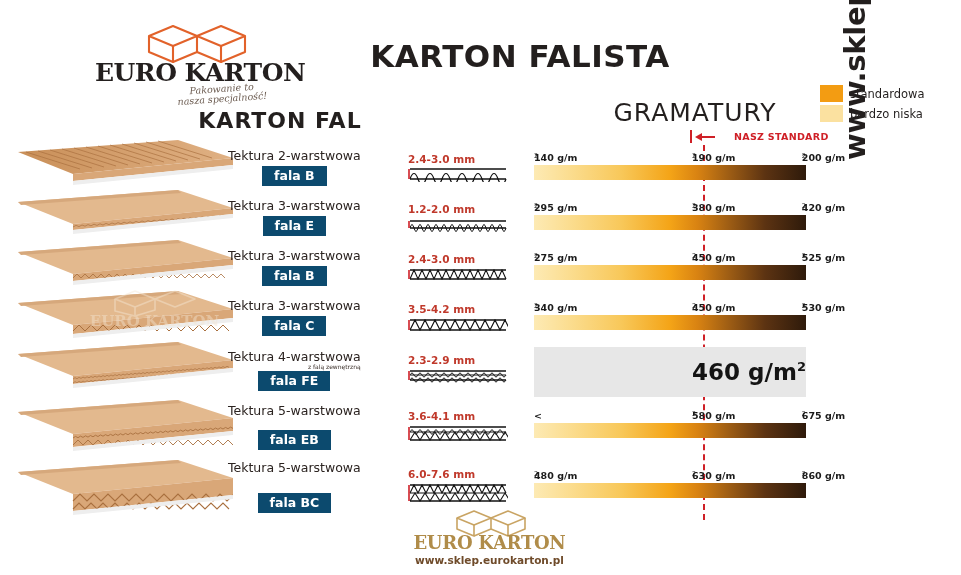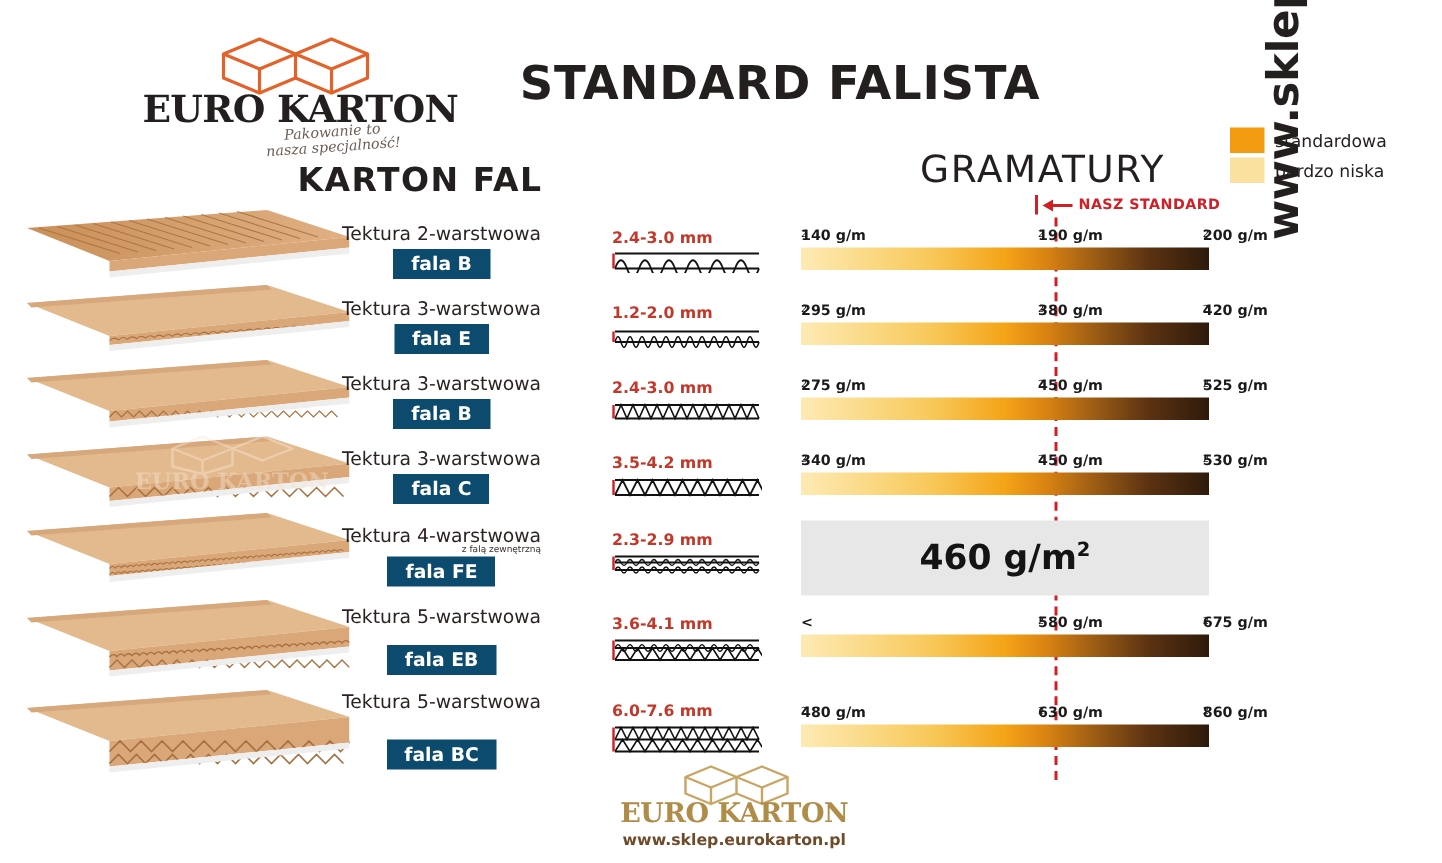--- a/index.html
+++ b/index.html
@@ -42,21 +42,21 @@
   .legend-label{font-size:11.5px;color:#231f1e;font-family:"DejaVu Sans", sans-serif;white-space:nowrap;}
   
   #standard-marker{position:absolute;left:690px;top:130px;display:flex;align-items:center;}
   #standard-marker .tick{width:2px;height:13px;background:#cf2027;}
   #standard-marker .arrow{
     width:0;height:0;border-top:4px solid transparent;border-bottom:4px solid transparent;
     border-right:7px solid #cf2027;margin-left:3px;
   }
   #standard-marker .bar{width:13px;height:2px;background:#cf2027;}
   #standard-marker .mlabel{
-    font-size:9.5px;font-weight:bold;color:#cf2027;margin-left:4px;white-space:nowrap;
+    font-size:9.5px;font-weight:bold;color:#cf2027;margin-left:19px;white-space:nowrap;
     letter-spacing:0.3px;font-family:"DejaVu Sans", sans-serif;
   }
   #standard-line{
     position:absolute;left:703px;top:145px;width:0;height:375px;
     border-left:2px dashed #cf2027;
   }
   
   .row{position:absolute;left:0;width:961px;}
   
   .board{position:absolute;left:18px;width:215px;}
@@ -92,21 +92,21 @@
   .gram-labels span sup{font-size:6.5px;font-weight:normal;}
   .g-left{left:0;}
   .g-mid{left:158px;}
   .g-right{right:0;}
   .gram-bar{
     height:15px;width:272px;
     background:linear-gradient(to right,#fdeab4 0%,#fbdc8d 14%,#f8c85a 32%,#f4a417 50%,#d98312 60%,#9c5c14 72%,#5c3312 85%,#2e1a0b 100%);
   }
   .gram-box{
     height:50px;width:272px;background:#e7e7e7;display:flex;
-    align-items:center;justify-content:center;
+    align-items:center;justify-content:flex-end;
   }
   .gram-box .bigval{
     font-size:23px;font-weight:bold;color:#141414;
     font-family:"DejaVu Sans", sans-serif;
   }
   .gram-box .bigval sup{font-size:13px;}
   
   #side-url{
     position:absolute;left:838px;top:160px;width:360px;height:40px;
     transform:rotate(-90deg);transform-origin:left top;
@@ -154,21 +154,21 @@
       </g>
     </svg>
   </span>
   <div class="logo-word">EURO KARTON</div>
   <div class="logo-tag">
     <div>Pakowanie to</div>
     <div>nasza specjalność!</div>
   </div>
 </div>
 
-<div id="main-title">STANDARD FALISTA</div>
+<div id="main-title">KARTON FALISTA</div>
 <div id="sub-rodzaje">KARTON FAL</div>
 <div id="sub-gramatury">GRAMATURY</div>
 
 <div id="legend">
   <div class="legend-row">
     <span class="legend-swatch" style="background:#f39c12"></span>
     <span class="legend-label">standardowa</span>
   </div>
   <div class="legend-row">
     <span class="legend-swatch" style="background:#fbe1a0"></span>

